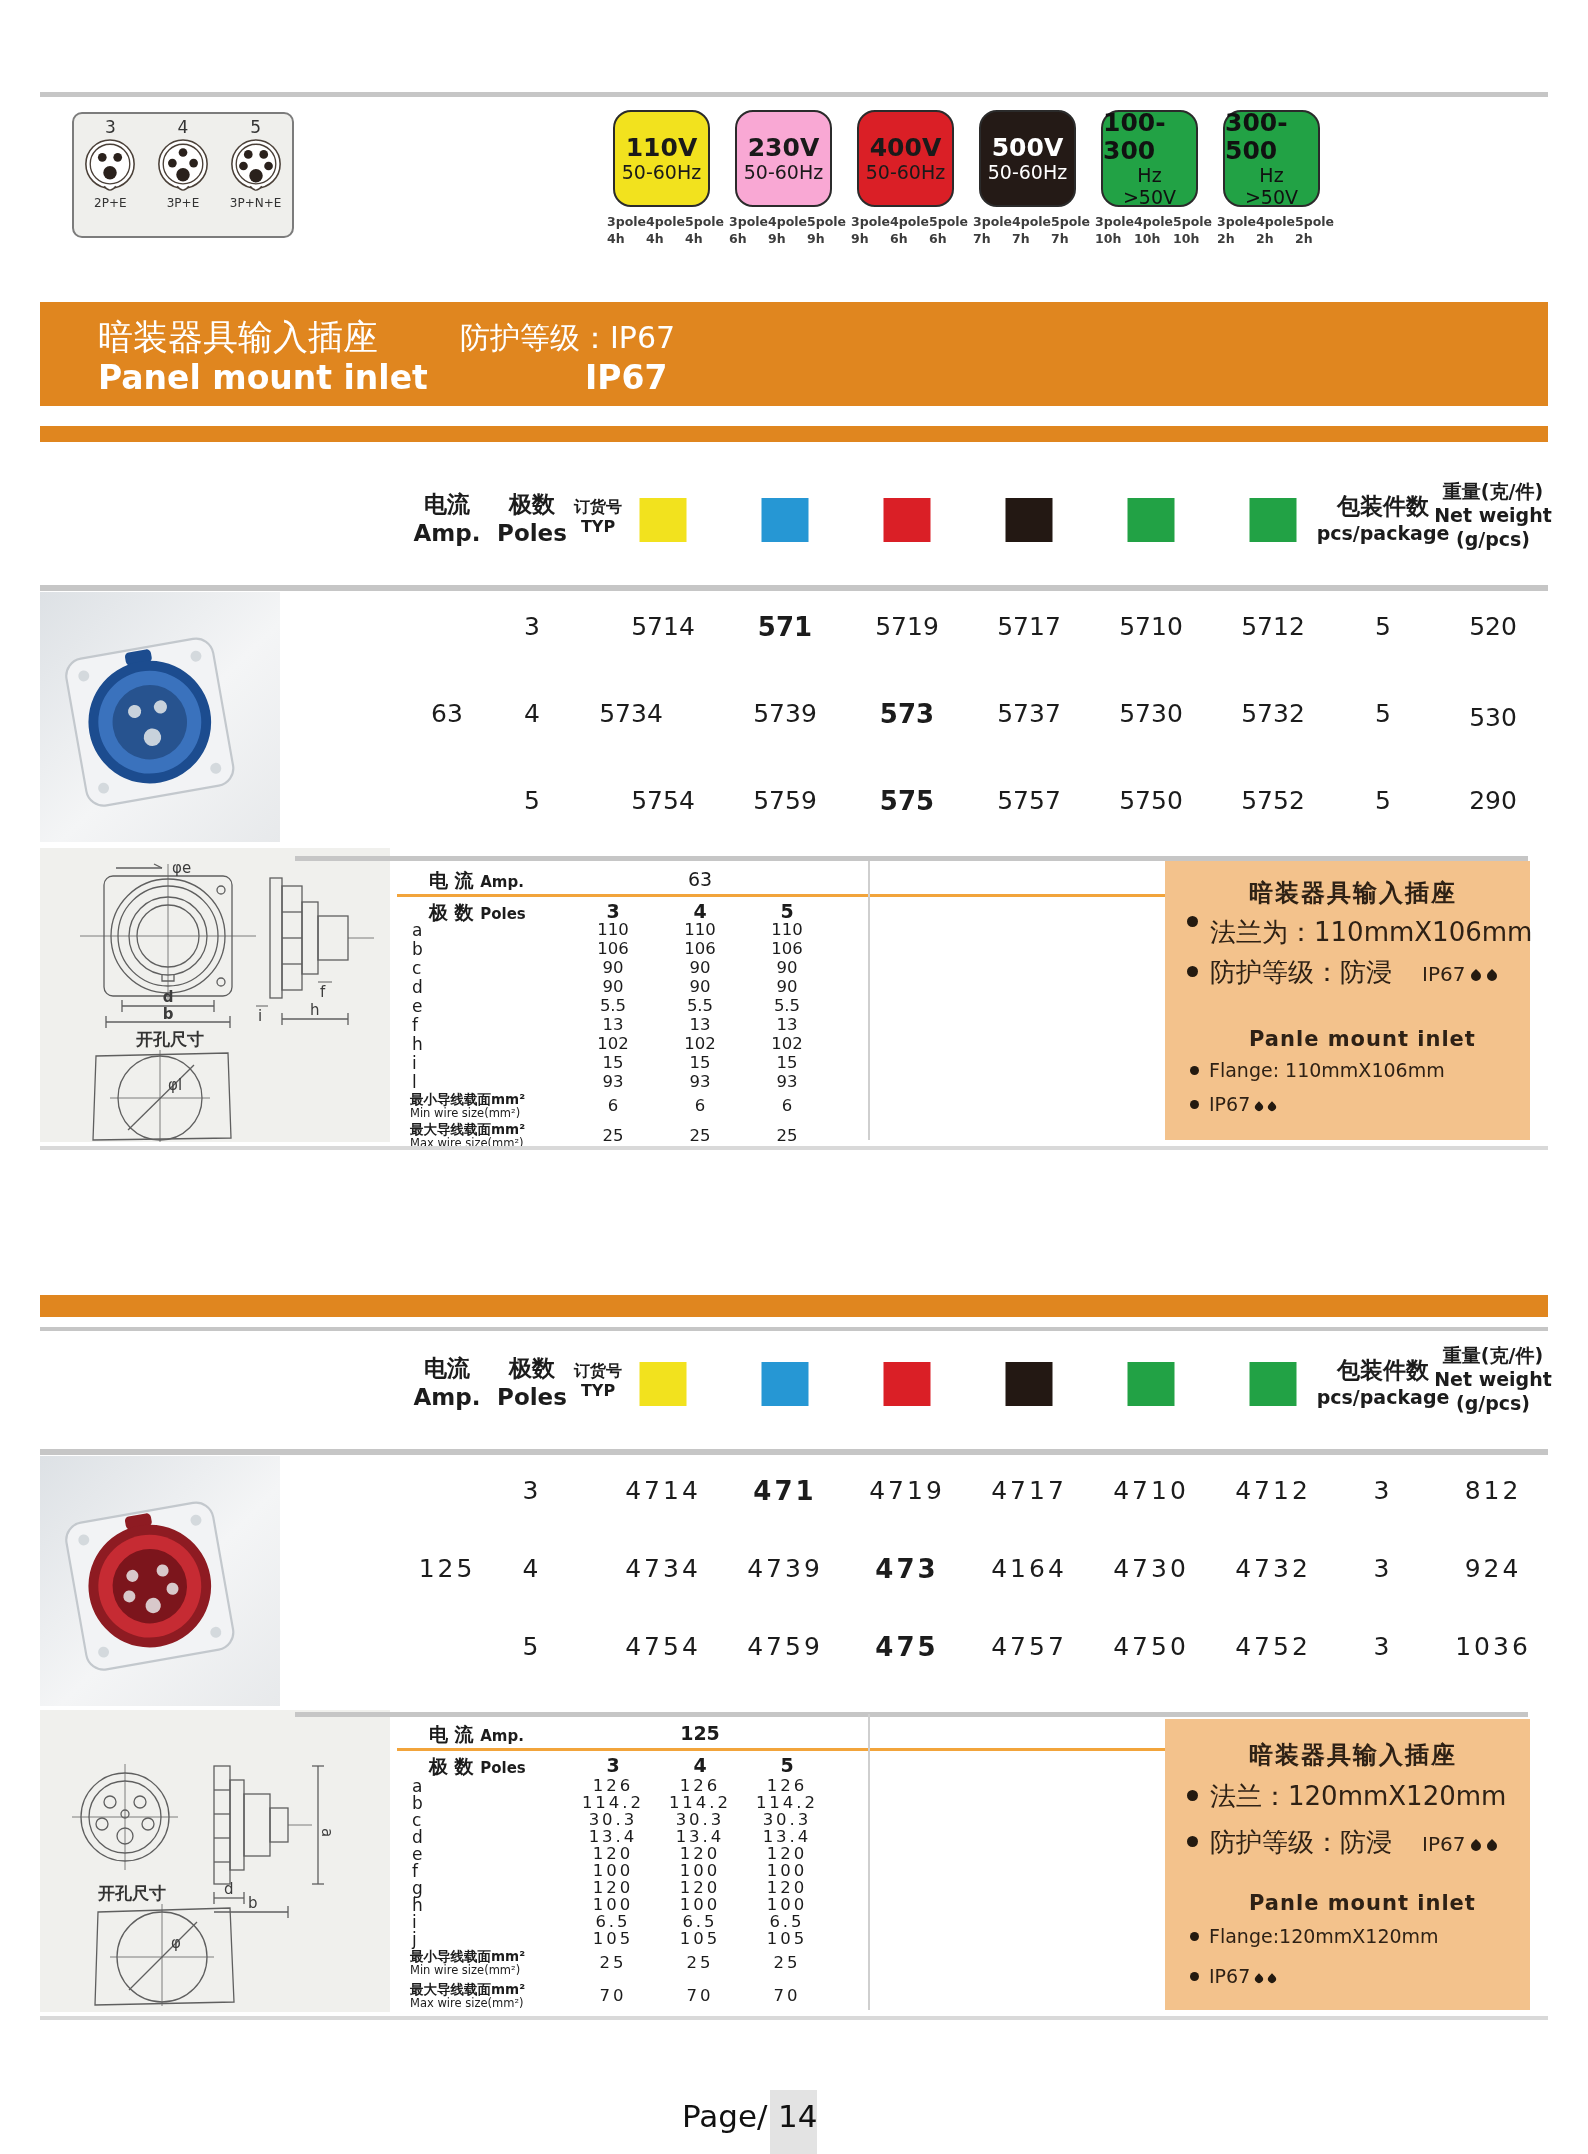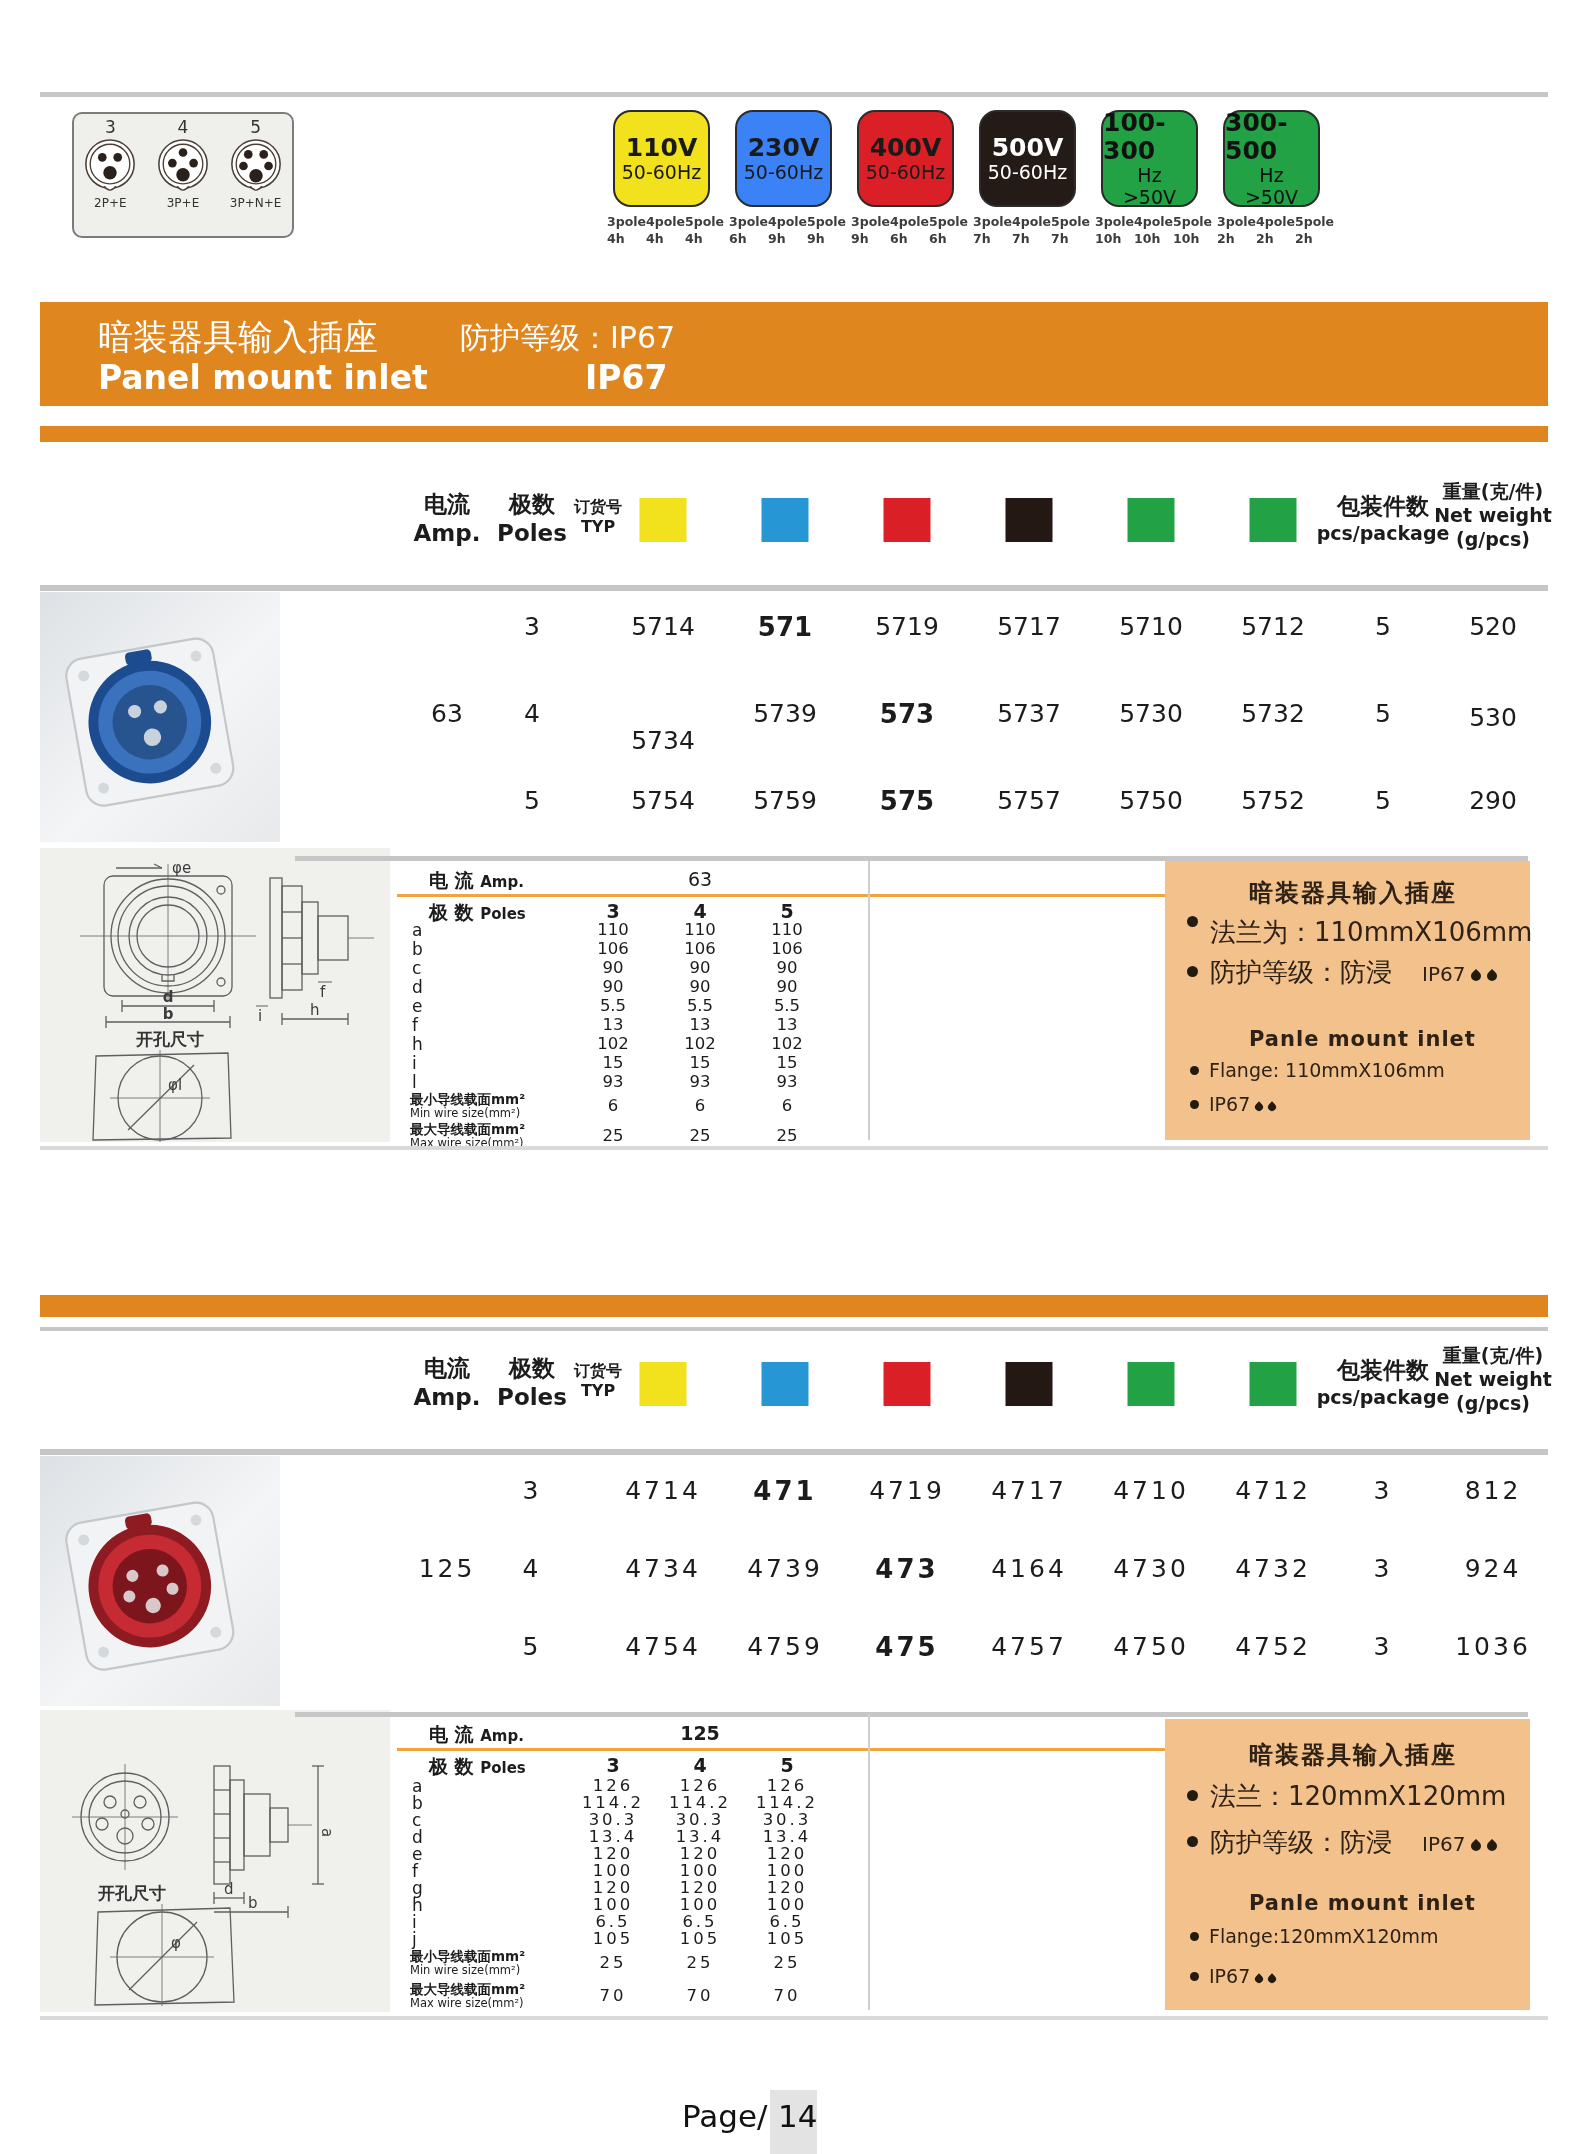--- a/index.html
+++ b/index.html
@@ -119,21 +119,21 @@
         <span>4pole</span>
         <span>5pole</span>
       </div>
     <div class="cn-row">
         <span>4h</span>
         <span>4h</span>
         <span>4h</span>
       </div>
   </div>
 
-  <div class="chip" style="left: 735px; top: 110px; background: #3b82f6; color: rgb(26, 26, 26);">
+  <div class="chip" style="left: 735px; top: 110px; background: #f9a8d4; color: rgb(26, 26, 26);">
     <div class="chip-title">230V</div>
     <div class="chip-sub">50-60Hz</div>
     <div class="chip-sub"></div>
   </div>
   <div class="chip-notes" style="left:729px;top:214px;">
     <div class="cn-row">
         <span>3pole</span>
         <span>4pole</span>
         <span>5pole</span>
       </div>
@@ -278,21 +278,21 @@
   <span class="cell" style="left:663px;top:612px;">5714</span>
   <span class="cell bold" style="left:785px;top:612px;">571</span>
   <span class="cell" style="left:907px;top:612px;">5719</span>
   <span class="cell" style="left:1029px;top:612px;">5717</span>
   <span class="cell" style="left:1151px;top:612px;">5710</span>
   <span class="cell" style="left:1273px;top:612px;">5712</span>
   <span class="cell" style="left:1383px;top:612px;">5</span>
   <span class="cell" style="left:1493px;top:612px;">520</span>
 
   <span class="cell" style="left:532px;top:699px;">4</span>
-  <span class="cell" style="left:663px;top:699px;margin-top:27px;">5734</span>
+  <span class="cell" style="left:631px;top:699px;">5734</span>
   <span class="cell" style="left:785px;top:699px;">5739</span>
   <span class="cell bold" style="left:907px;top:699px;">573</span>
   <span class="cell" style="left:1029px;top:699px;">5737</span>
   <span class="cell" style="left:1151px;top:699px;">5730</span>
   <span class="cell" style="left:1273px;top:699px;">5732</span>
   <span class="cell" style="left:1383px;top:699px;">5</span>
   <span class="cell" style="left:1493px;top:703px;">530</span>
 
   <span class="cell" style="left:532px;top:786px;">5</span>
   <span class="cell" style="left:663px;top:786px;">5754</span>

